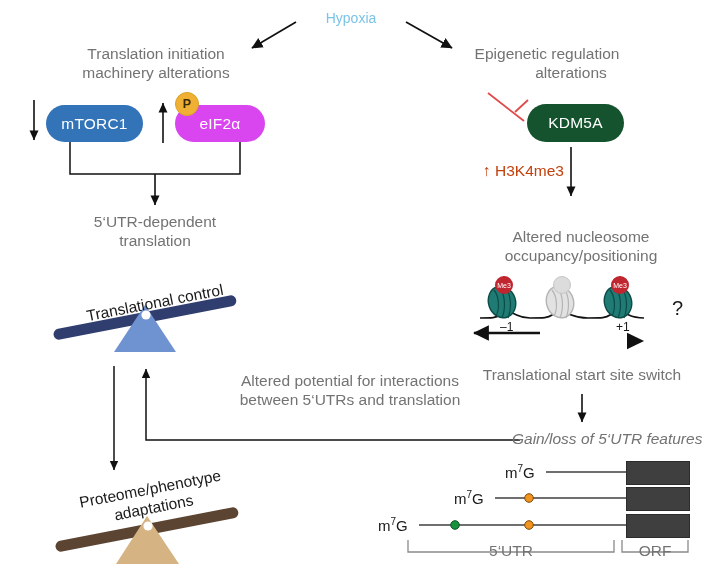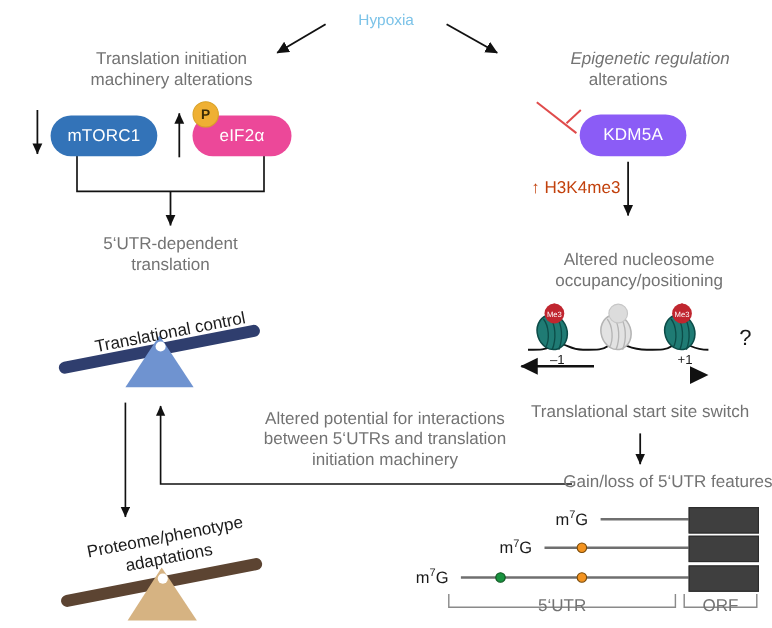--- a/index.html
+++ b/index.html
@@ -133,48 +133,47 @@
     <path d="M408,540 L408,552 L614,552 L614,540" stroke="#8a8a8a" stroke-width="1.3" fill="none"></path>
     <path d="M622,540 L622,552 L688,552 L688,540" stroke="#8a8a8a" stroke-width="1.3" fill="none"></path>
   </svg>
 
   <div class="lbl hyp" style="left:301px;top:10px;width:100px;">Hypoxia</div>
 
   <div class="lbl" style="left:56px;top:45px;width:200px;">Translation initiation</div>
   <div class="lbl" style="left:56px;top:64px;width:200px;">machinery alterations</div>
 
   <div class="node" style="left:46px;top:105px;width:97px;height:37px;background:#3373b8;">mTORC1</div>
-  <div class="node" style="left:175px;top:105px;width:90px;height:37px;background:#ec4899;">eIF2α</div>
+  <div class="node" style="left:175px;top:105px;width:90px;height:37px;background:#d946ef;">eIF2α</div>
   <div class="pbadge" style="left:175px;top:92px;width:22px;height:22px;background:#efb033;">P</div>
 
   <div class="lbl" style="left:55px;top:213px;width:200px;">5‘UTR-dependent</div>
   <div class="lbl" style="left:55px;top:232px;width:200px;">translation</div>
 
-  <div class="lbl" style="left:480px;top:45px;width:222px;font-style:italic;">Epigenetic regulation</div>
+  <div class="lbl" style="left:436px;top:45px;width:222px;">Epigenetic regulation</div>
   <div class="lbl" style="left:460px;top:64px;width:222px;">alterations</div>
 
-  <div class="node" style="left:527px;top:104px;width:97px;height:38px;background:#8b5cf6;">KDM5A</div>
+  <div class="node" style="left:527px;top:104px;width:97px;height:38px;background:#14532d;">KDM5A</div>
 
   <div class="lbl teal-txt" style="left:483px;top:162px;width:110px;text-align:left;">↑ H3K4me3</div>
 
   <div class="lbl" style="left:470px;top:247px;width:222px;">occupancy/positioning</div>
   <div class="lbl" style="left:470px;top:228px;width:222px;">Altered nucleosome</div>
 
   <div class="small-tick" style="left:500px;top:320px;">–1</div>
   <div class="small-tick" style="left:616px;top:320px;">+1</div>
 
   <div class="qmark" style="left:672px;top:297px;">?</div>
 
   <div class="lbl" style="left:462px;top:366px;width:240px;">Translational start site switch</div>
 
-  <div class="lbl" style="left:512px;top:430px;width:190px;text-align:left;">Gain/loss of 5‘UTR features</div>
+  <div class="lbl" style="left:512px;top:430px;width:190px;text-align:left;font-style:italic;">Gain/loss of 5‘UTR features</div>
 
   <div class="lbl" style="left:190px;top:372px;width:320px;">Altered potential for interactions</div>
   <div class="lbl" style="left:190px;top:391px;width:320px;">between 5‘UTRs and translation</div>
-  <div class="lbl" style="left:190px;top:410px;width:320px;">initiation machinery</div>
 
   <div class="seesaw-txt" style="left:55px;top:294px;width:200px;transform:rotate(-11deg);transform-origin:center;">Translational control</div>
 
   <div class="seesaw-txt" style="left:42px;top:480px;width:220px;transform:rotate(-11deg);transform-origin:center;">
     <div>Proteome/phenotype</div>
     <div>adaptations</div>
   </div>
 
   <div class="mg" style="left:505px;top:463px;">m<sup>7</sup>G</div>
   <div class="mg" style="left:454px;top:489px;">m<sup>7</sup>G</div>

